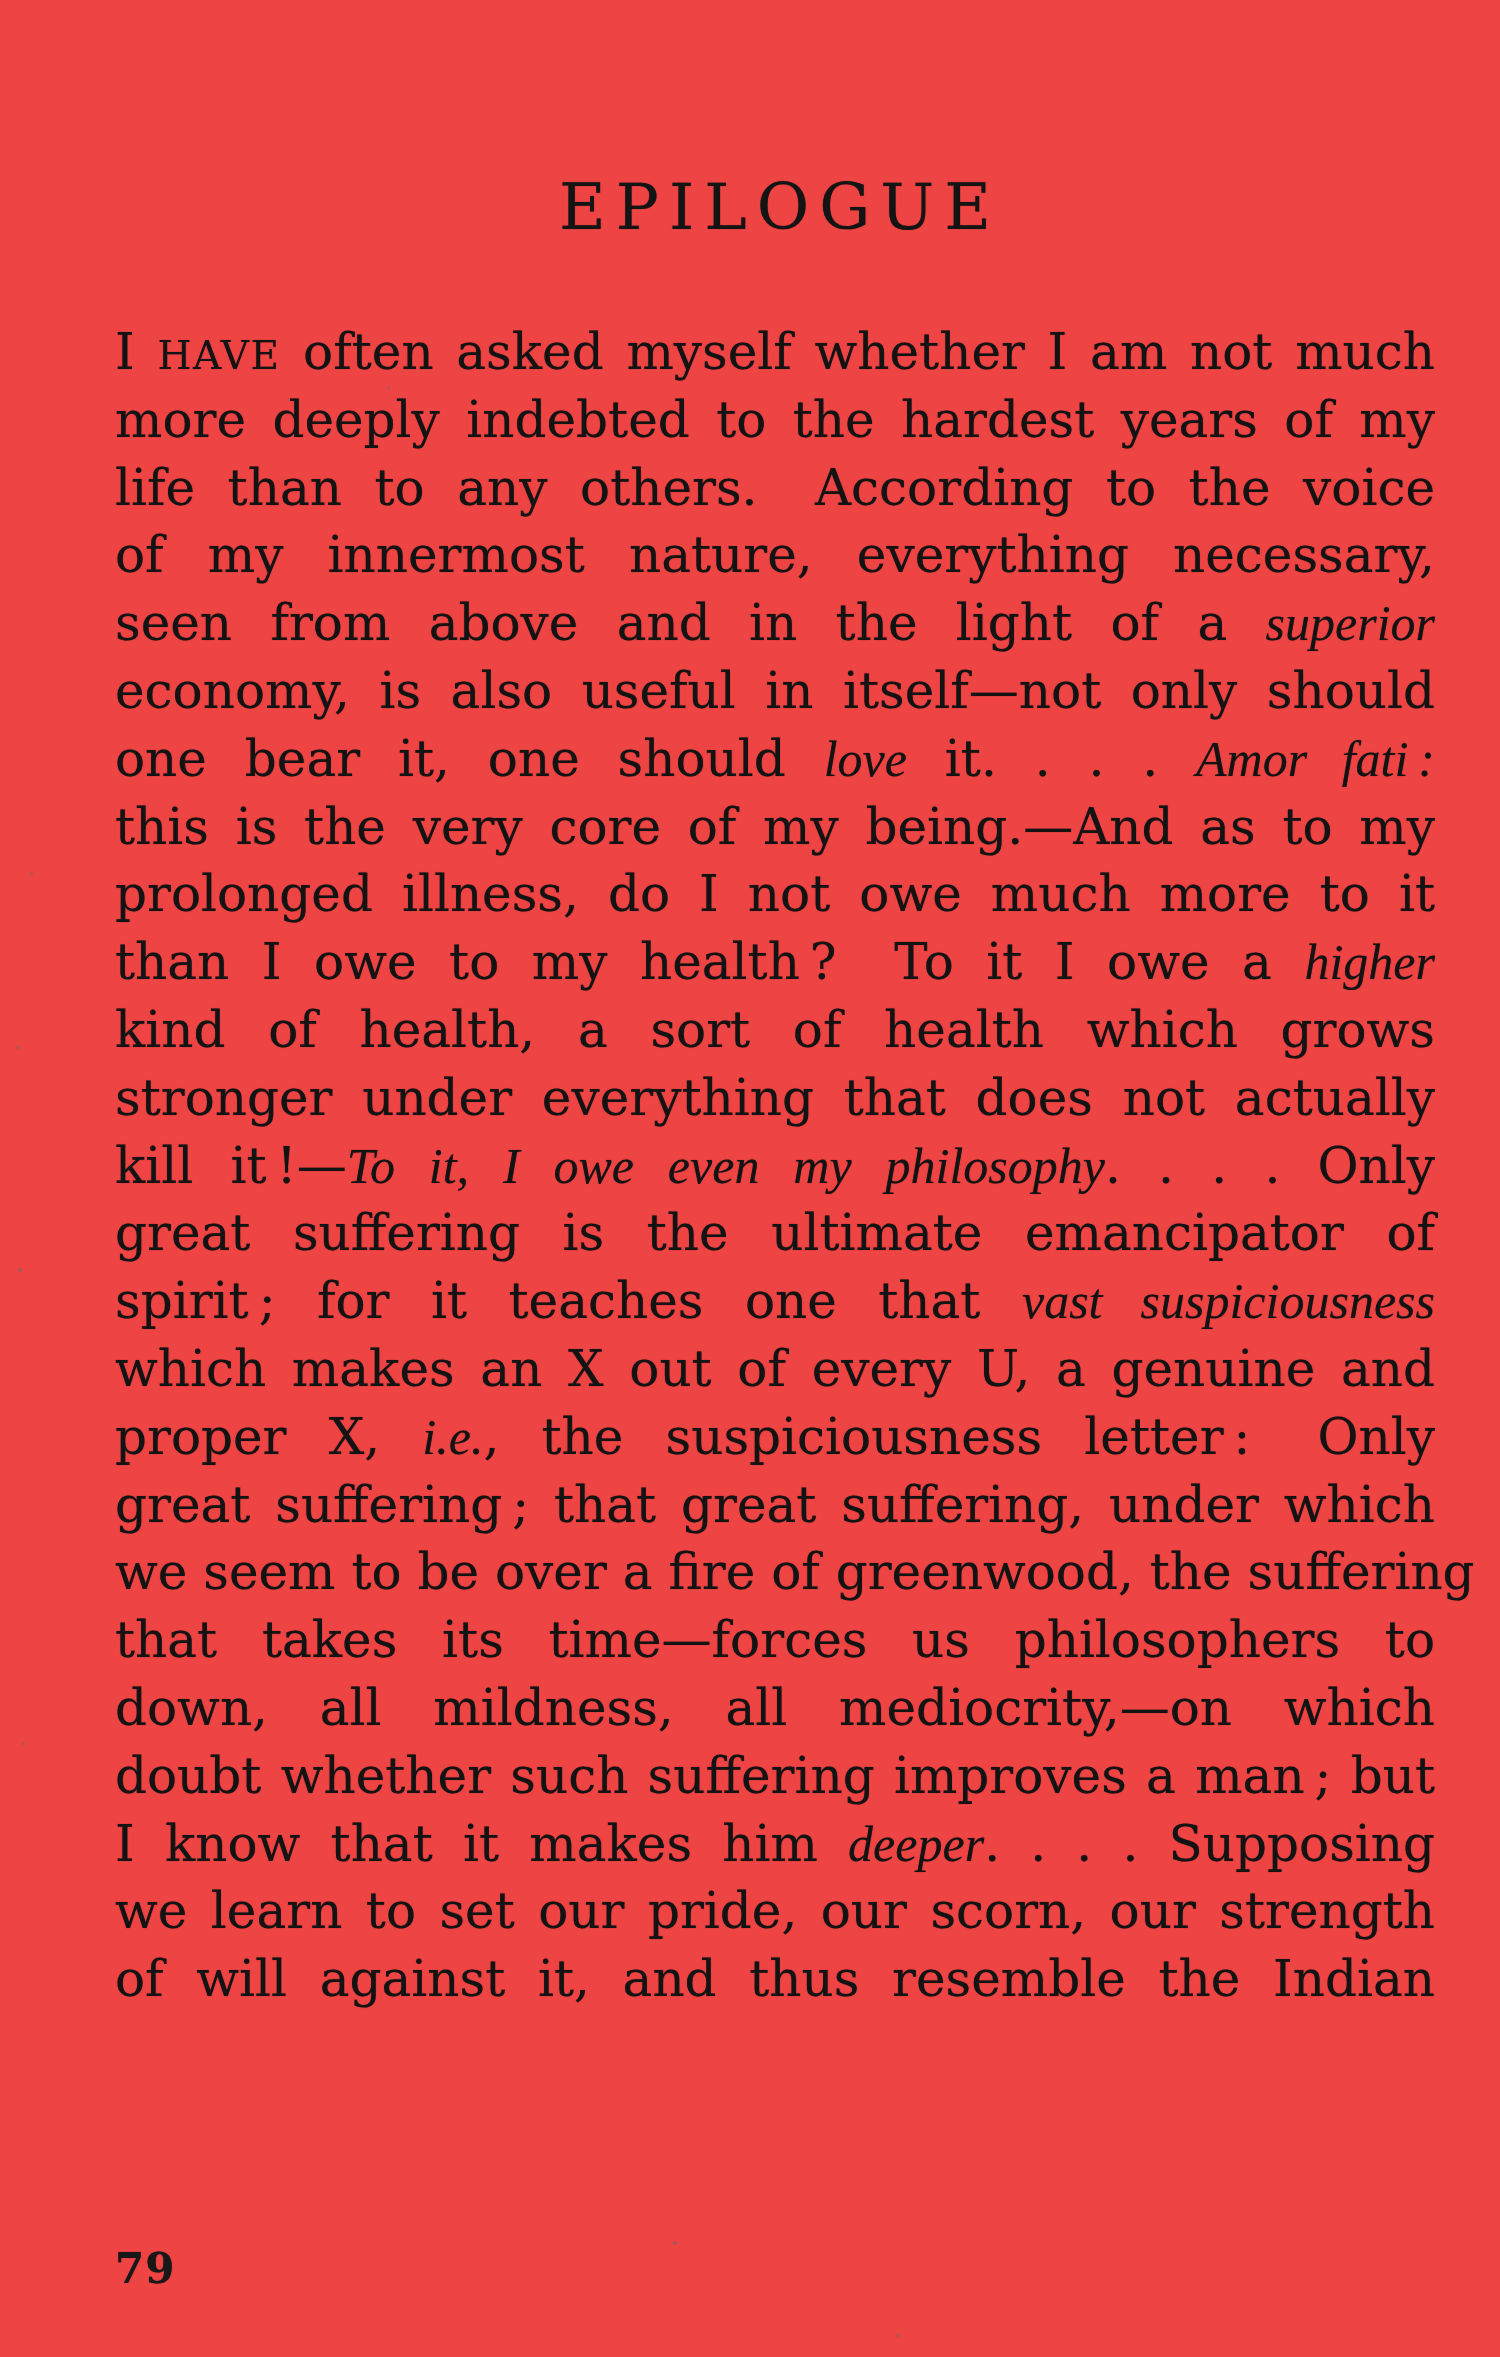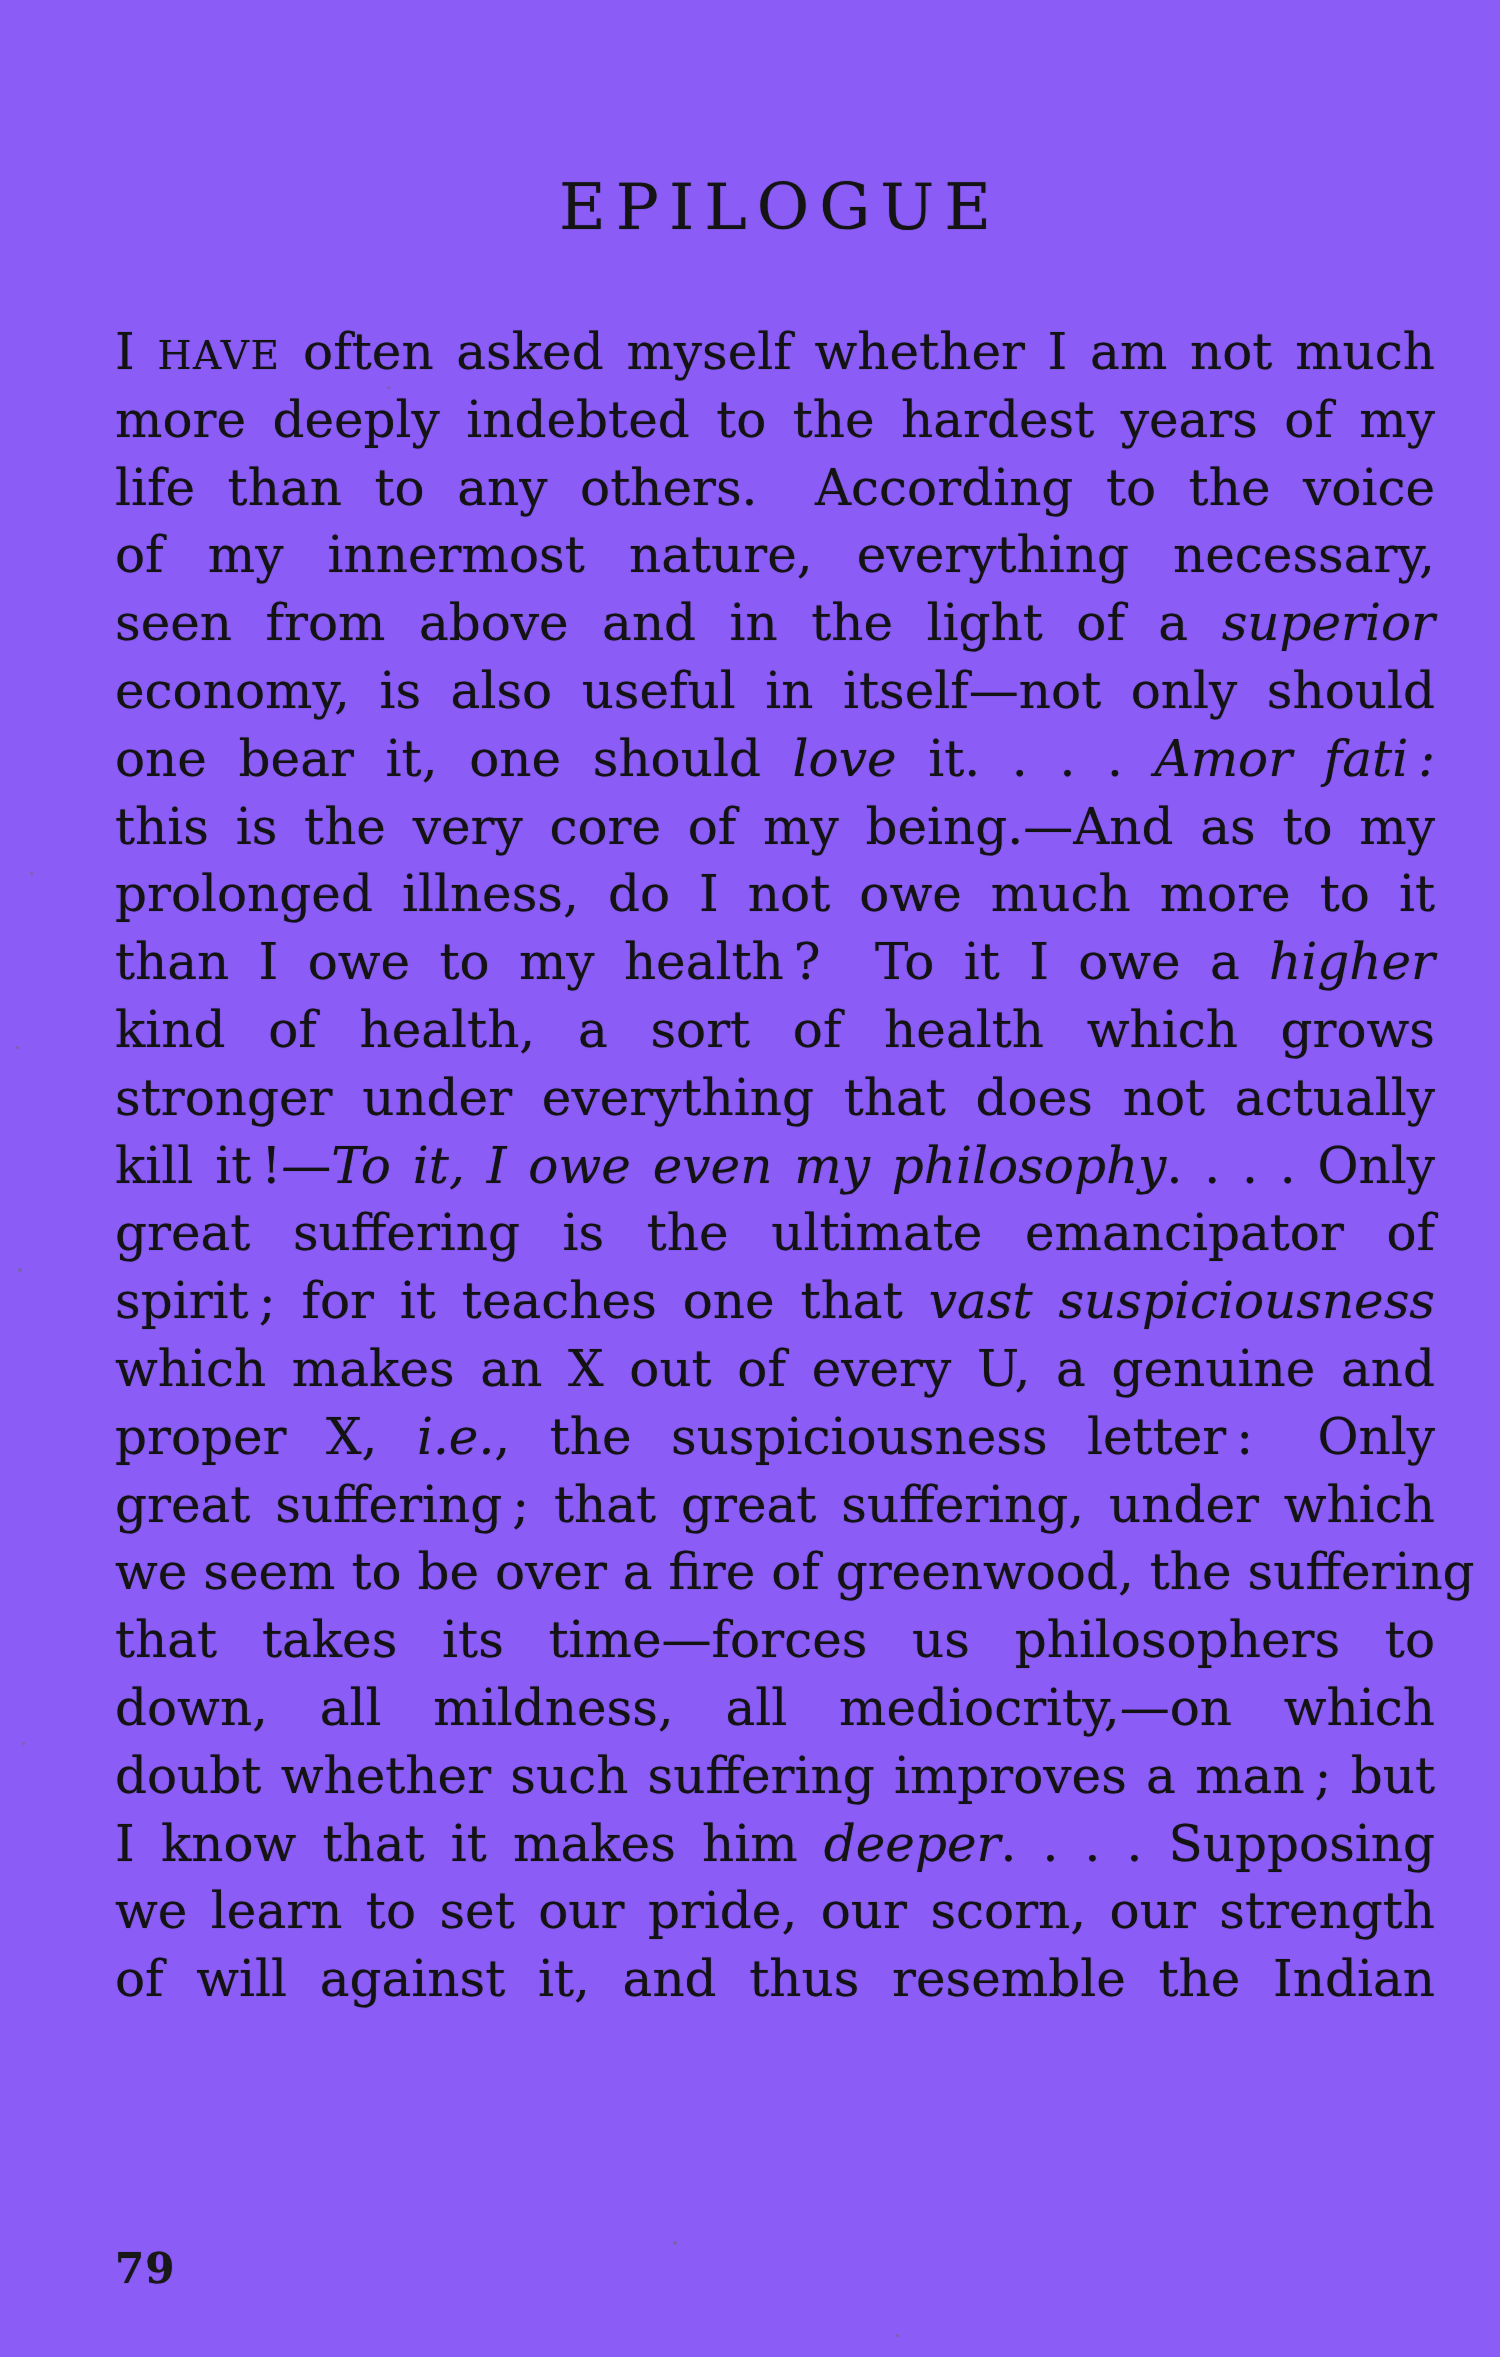--- a/index.html
+++ b/index.html
@@ -1,20 +1,20 @@
 <!DOCTYPE html>
 <html><head>
 <meta charset="utf-8">
 <style>
   html, body { margin: 0; padding: 0; }
   .page {
     position: relative;
     width: 1500px;
     height: 2357px;
-    background: #8b5cf6;
+    background: #ef4444;
     color: #121212;
     font-family: "DejaVu Serif", "Liberation Serif", serif;
     overflow: hidden;
   }
   .page-title {
     position: absolute;
     top: 170px;
     left: 115px;
     width: 1320px;
     text-align: center;
@@ -37,21 +37,21 @@
   }
   .line {
     display: block;
     height: 67.8px;
     text-align: justify;
     text-align-last: justify;
     white-space: nowrap;
     overflow: visible;
   }
   .seg-normal { font-style: normal; }
-  .seg-italic { font-style: italic; }
+  .seg-italic { font-style: italic; font-family: Liberation Serif, serif; }
   .seg-smallcaps { font-size: 0.78em; letter-spacing: 1.5px; margin-top: 10px; }
   .page-number {
     position: absolute;
     top: 2244px;
     left: 115px;
     width: 1348px;
     text-align: left;
     font-size: 42px;
     font-weight: 700;
     letter-spacing: 1px;

